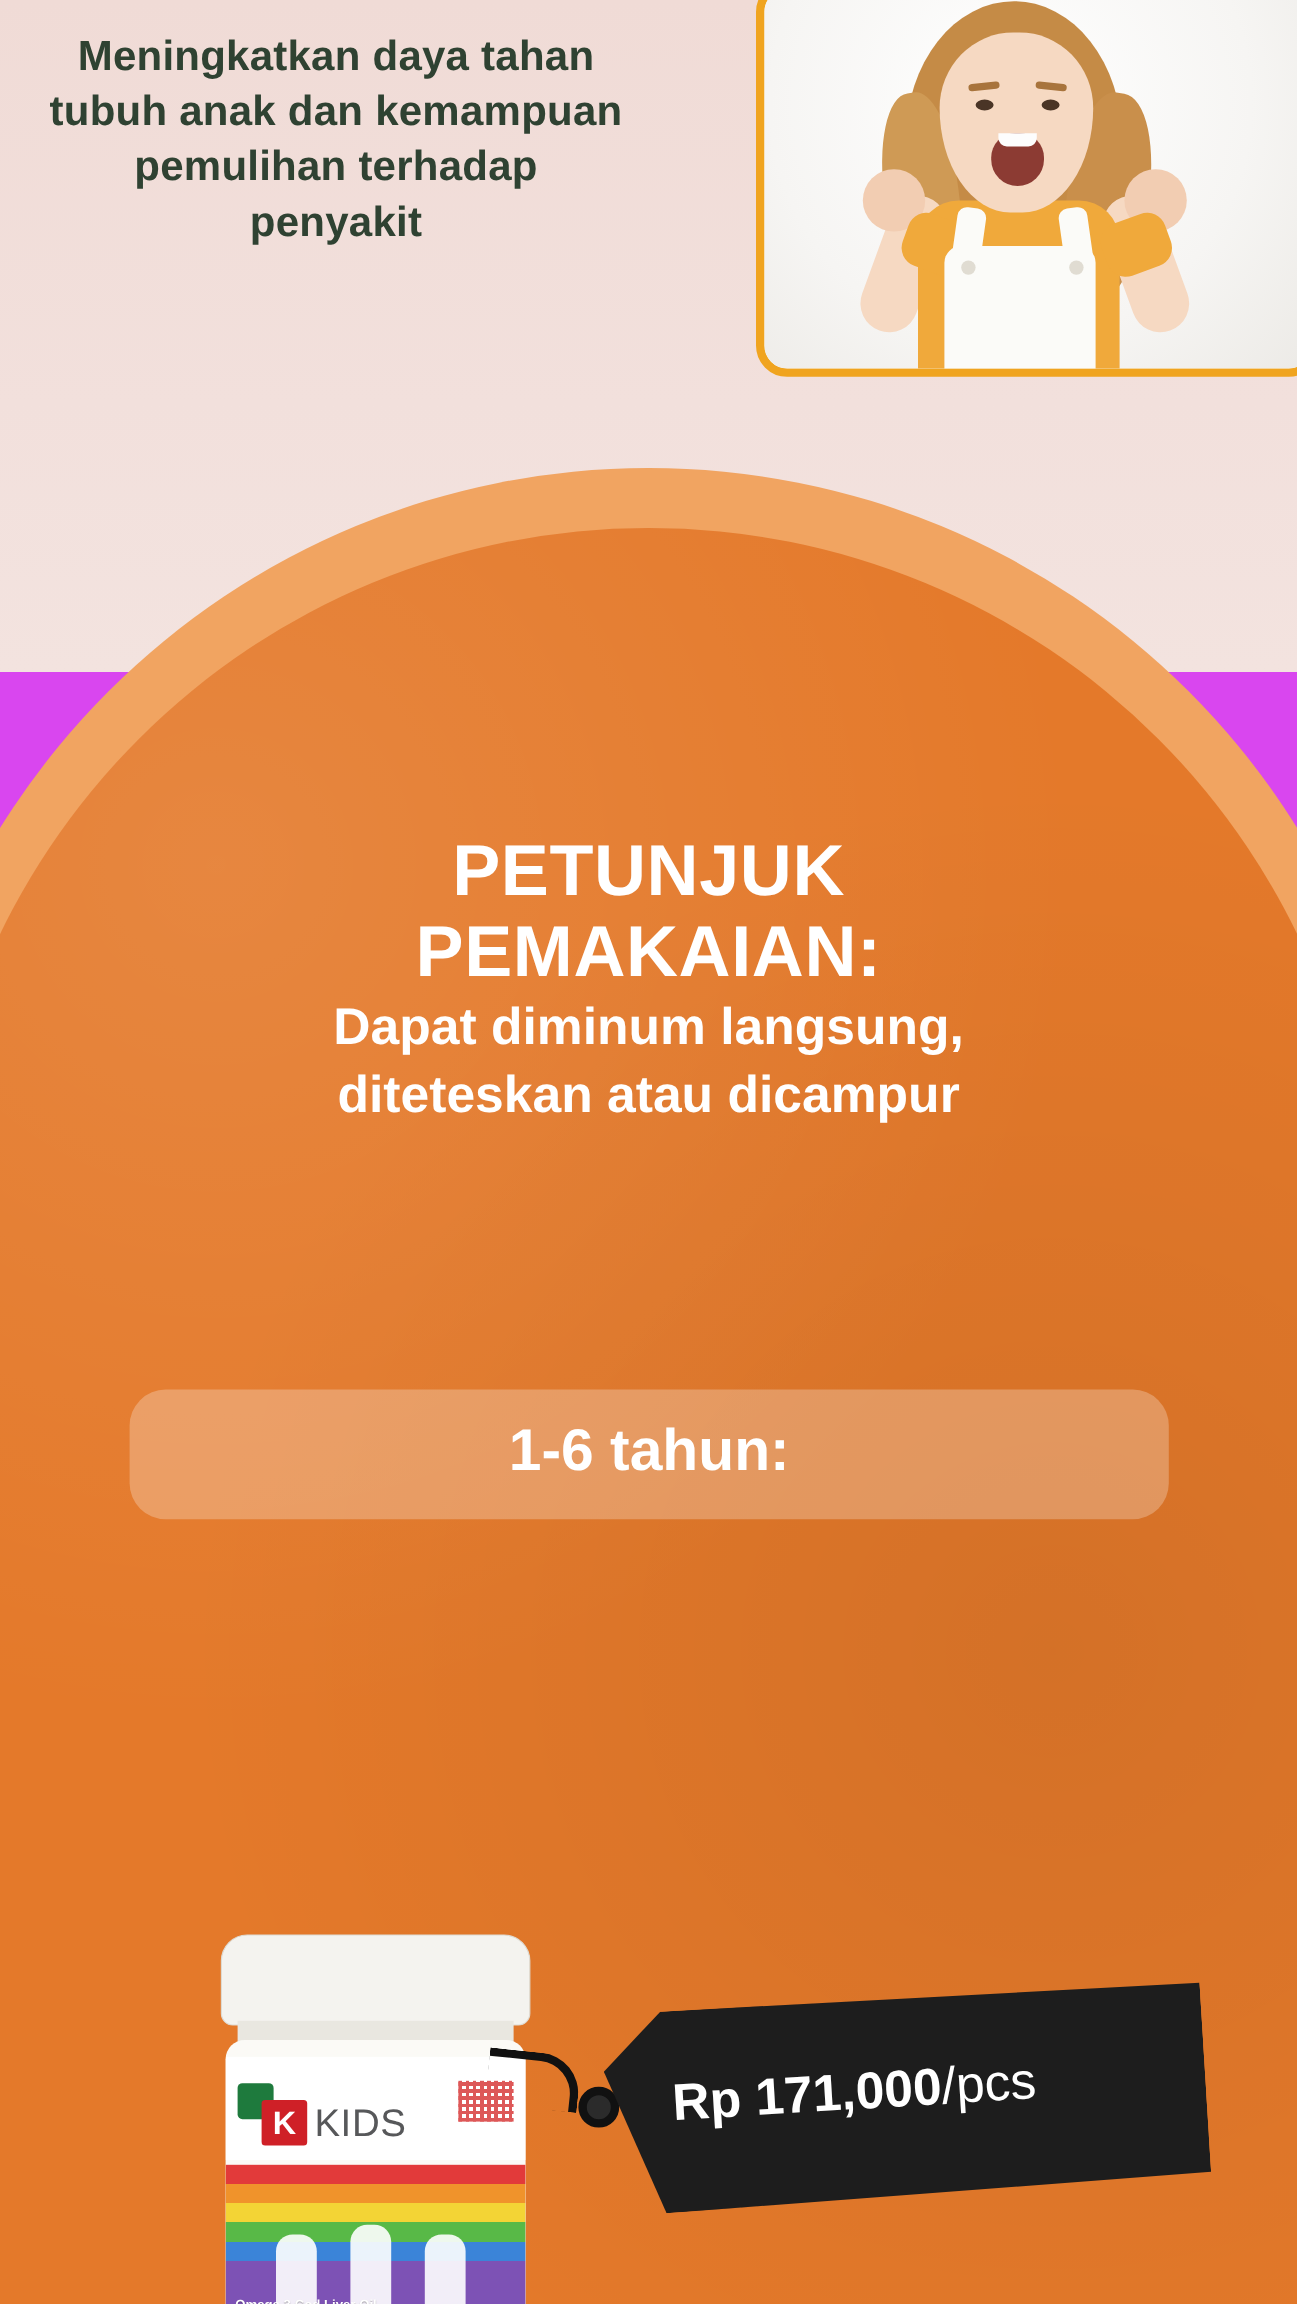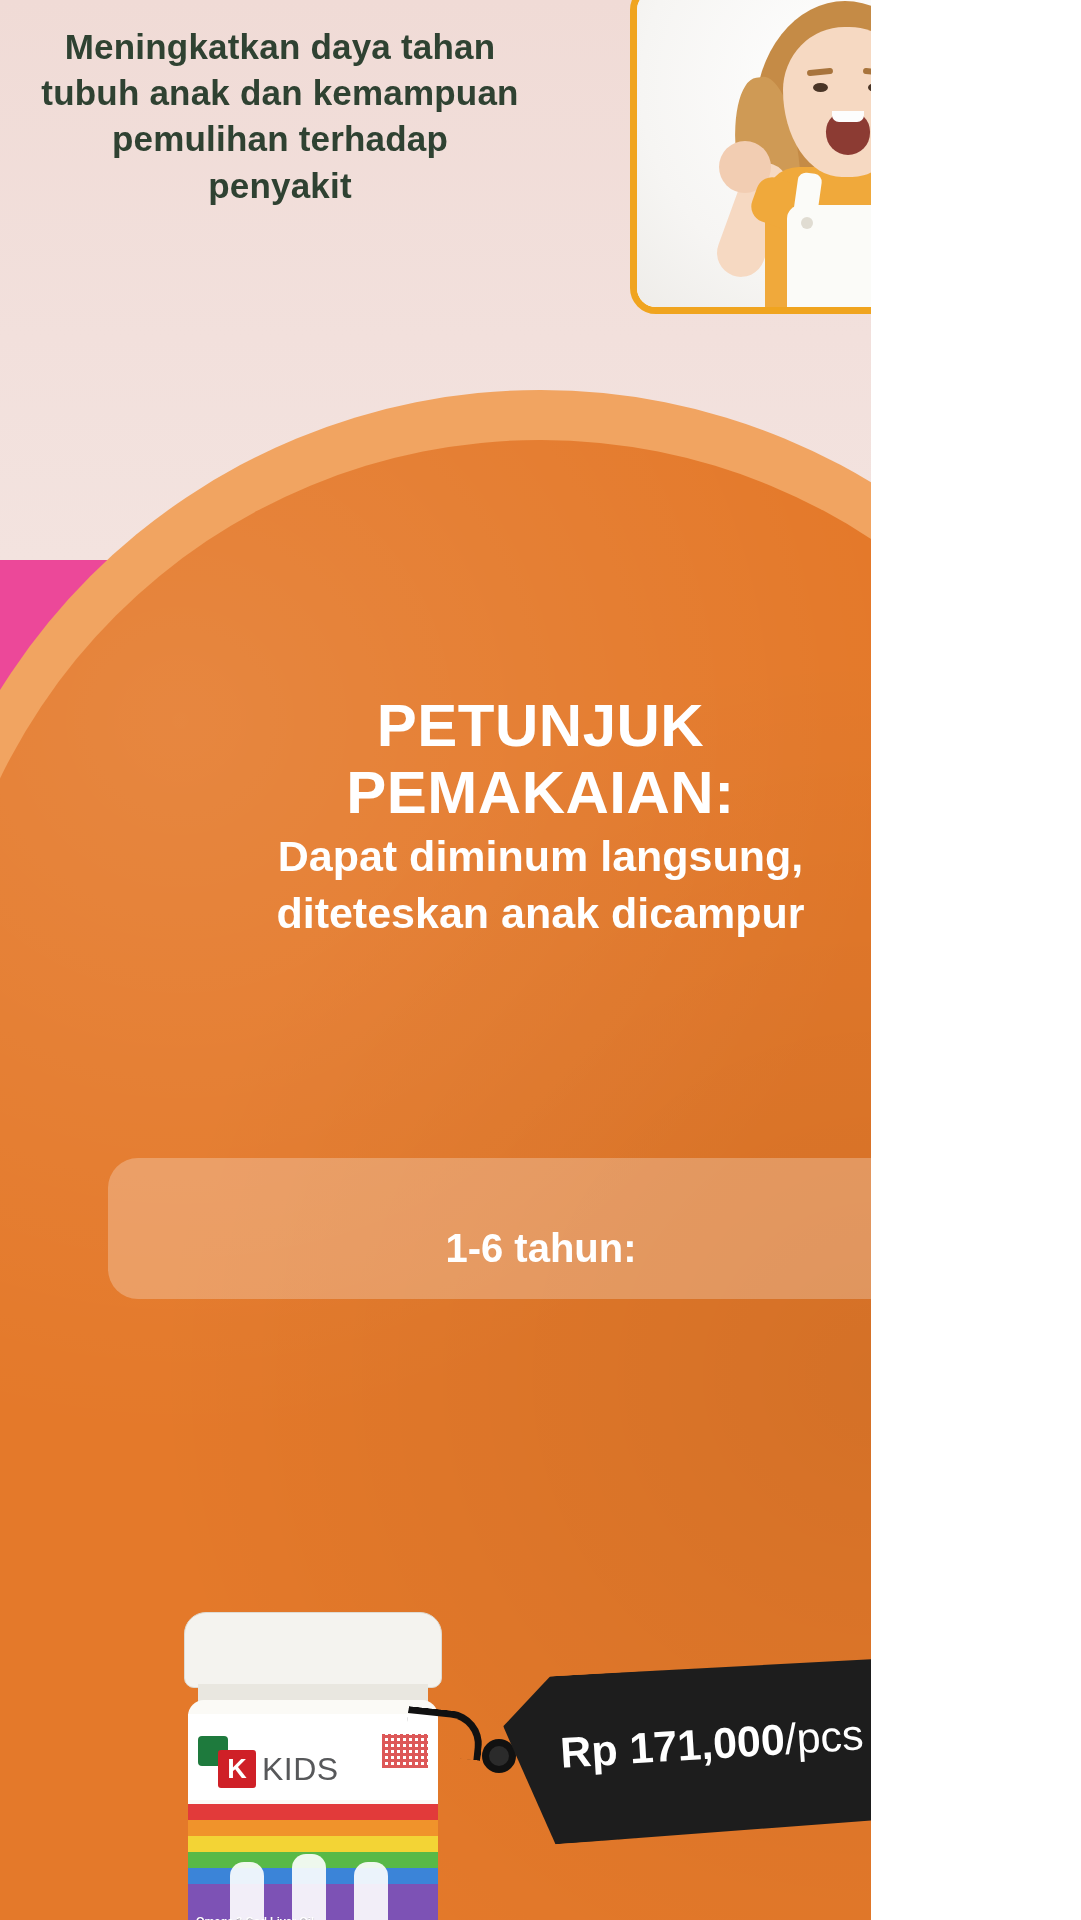--- a/index.html
+++ b/index.html
@@ -5,24 +5,24 @@
   html, body {
     margin: 0;
     padding: 0;
     background: #ffffff;
   }
   body {
     font-family: "Liberation Sans", sans-serif;
   }
   .poster {
     position: relative;
-    width: 871px;
+    width: 1081px;
     height: 1920px;
     overflow: hidden;
-    background: #ec4899;
+    background: #d946ef;
   }
 
   
   .top-bg {
     position: absolute;
     left: 0; top: 0;
     width: 1081px;
     height: 560px;
     background: linear-gradient(180deg, #f0dbd6 0%, #f2e0dc 60%, #f3e3df 100%);
   }
@@ -237,21 +237,21 @@
     background: rgba(255, 255, 255, 0.26);
     border-radius: 30px;
     color: #ffffff;
     text-align: center;
     font-weight: bold;
     padding: 22px 10px 26px 10px;
     box-sizing: border-box;
   }
   .pill-1 { top: 1158px; }
   .pill-2 { top: 1338px; }
-  .pill-age { font-size: 40px; line-height: 1.22; margin-top: 44px; }
+  .pill-age { font-size: 49px; line-height: 1.22; }
   .pill-dose { font-size: 40px; line-height: 1.22; }
 
   
   .bottle {
     position: absolute;
     left: 178px;
     top: 1612px;
     width: 270px;
     height: 320px;
   }
@@ -441,21 +441,21 @@
   <div class="arch-outer"></div>
   <div class="arch-inner"></div>
 
   <div class="petunjuk-wrap">
     <div class="petunjuk-title">
       <div>PETUNJUK</div>
       <div>PEMAKAIAN:</div>
     </div>
     <div class="petunjuk-body">
       <div>Dapat diminum langsung,</div>
-      <div>diteteskan anak dicampur</div>
+      <div>diteteskan atau dicampur</div>
     </div>
   </div>
 
   <div class="pill pill-1">
     <div class="pill-age">1-6 tahun:</div>
   </div>
 
 
   <div class="bottle">
     <div class="bottle-cap"></div>

